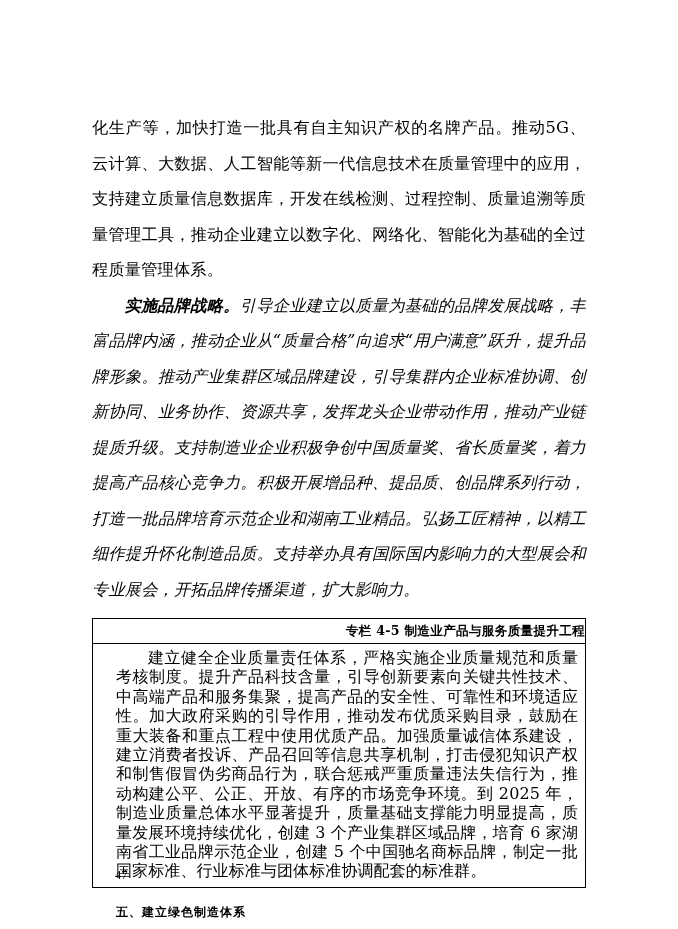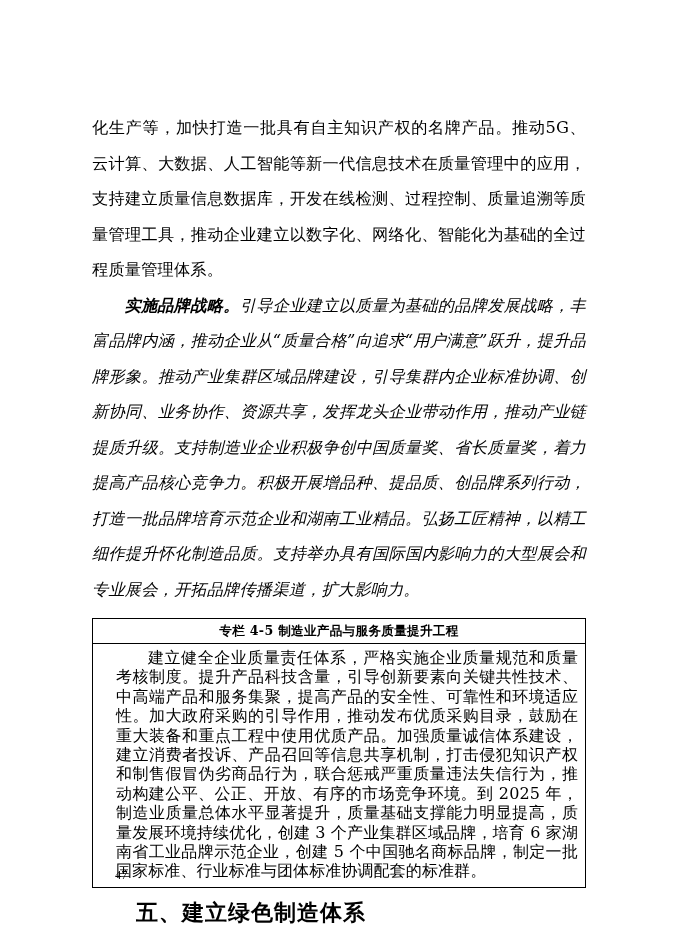--- a/index.html
+++ b/index.html
@@ -38,40 +38,40 @@
   .bold-lead {
     font-weight: bold;
   }
   .callout {
     border: 1px solid #000000;
     margin-top: 11px;
     padding: 0;
     box-sizing: border-box;
   }
   .callout-title {
-    text-align: center;
+    text-align: right;
     font-weight: bold;
     font-size: 12.6px;
     line-height: 20px;
     padding: 2px 0 2px 0;
     border-bottom: 1px solid #000000;
     letter-spacing: 0.3px;
   }
   .callout-body {
     font-size: 16px;
     line-height: 19.4px;
     text-align: justify;
     text-justify: inter-ideograph;
     padding: 4px 7px 6px 7px;
     text-indent: 2em;
     letter-spacing: 0.1px;
     margin-left: 16px;
   }
   .section-heading {
-    font-size: 22px;
+    font-size: 12px;
     font-weight: bold;
     line-height: 36px;
     margin-top: 6px;
     text-indent: 2em;
     letter-spacing: 1px;
   }
   .page-number {
     position: absolute;
     left: 115px;
     bottom: 46px;

